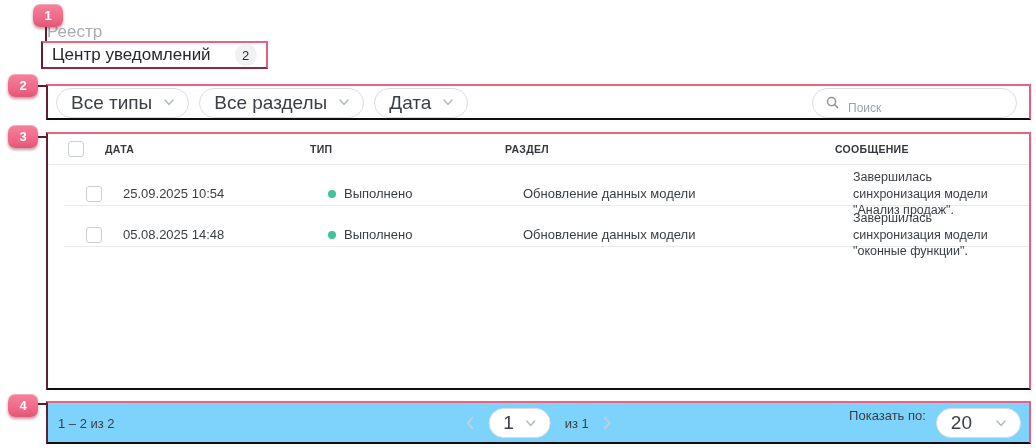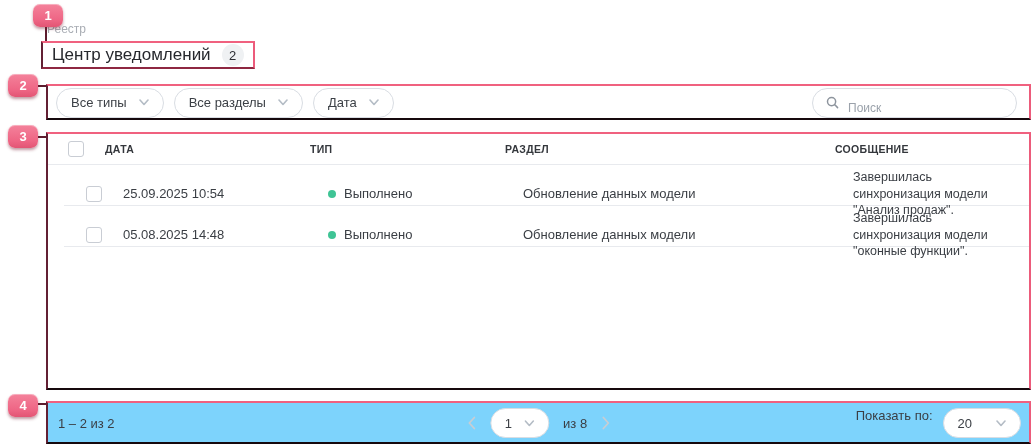--- a/index.html
+++ b/index.html
@@ -31,26 +31,26 @@
     color: #ffffff;
     font-size: 13px; font-weight: 700;
     display: flex; align-items: center; justify-content: center;
     z-index: 6;
   }
   .ann-line { position: absolute; background: #5d1c2e; z-index: 4; }
 
   
   .breadcrumb {
     position: absolute; left: 47px; top: 22px;
-    font-size: 12px; color: #a9adb4;
+    font-size: 17px; color: #a9adb4;
   }
   .title-box {
     position: absolute; left: 41px; top: 41px;
     height: 28px;
-    display: flex; align-items: center; gap: 11px;
+    display: flex; align-items: center; gap: 24px;
     padding: 0 9px;
     z-index: 5;
     border-top: 2px solid #f0617f;
     border-right: 2px solid #ec5b7b;
     border-left: 2px solid #632034;
     border-bottom: 2px solid #8e2741;
     background: #fff;
   }
   .page-title { font-size: 17px; font-weight: 500; color: #26282d; white-space: nowrap; }
   .title-count {
@@ -67,21 +67,21 @@
     padding: 0 14px 0 10px;
     background: #fff;
   }
   .pill {
     height: 30px;
     border: 1px solid #d9dde3;
     border-radius: 17px;
     background: #fff;
     display: inline-flex; align-items: center; gap: 12px;
     padding: 0 14px;
-    font-size: 13px; color: #3c4046;
+    font-size: 19px; color: #3c4046;
     cursor: pointer;
     white-space: nowrap;
   }
   .chev { width: 10px; height: 7px; flex: none; }
   .chev polyline { fill: none; stroke: #b4bcc5; stroke-width: 1.6; stroke-linecap: round; stroke-linejoin: round; }
   .search-pill {
     margin-left: auto;
     width: 205px; height: 30px;
     border: 1px solid #d9dde3; border-radius: 17px;
     display: flex; align-items: center; gap: 9px;
@@ -229,21 +229,21 @@
   <div class="pager">
     <svg class="nav-arrow" viewBox="0 0 9 14">
         <polyline points="7,1.5 2,7 7,12.5"></polyline>
       </svg>
     <div class="pill page-pill">
       <span>1</span>
       <svg class="chev" viewBox="0 0 10 7">
           <polyline points="1,1 5,5.5 9,1"></polyline>
         </svg>
     </div>
-    <span>из 8</span>
+    <span>из 1</span>
     <svg class="nav-arrow" viewBox="0 0 9 14">
         <polyline points="2,1.5 7,7 2,12.5"></polyline>
       </svg>
   </div>
 
   <div class="perpage">
     <span>Показать по:</span>
     <div class="pill perpage-pill">
       <span>20</span>
       <svg class="chev" viewBox="0 0 10 7">

